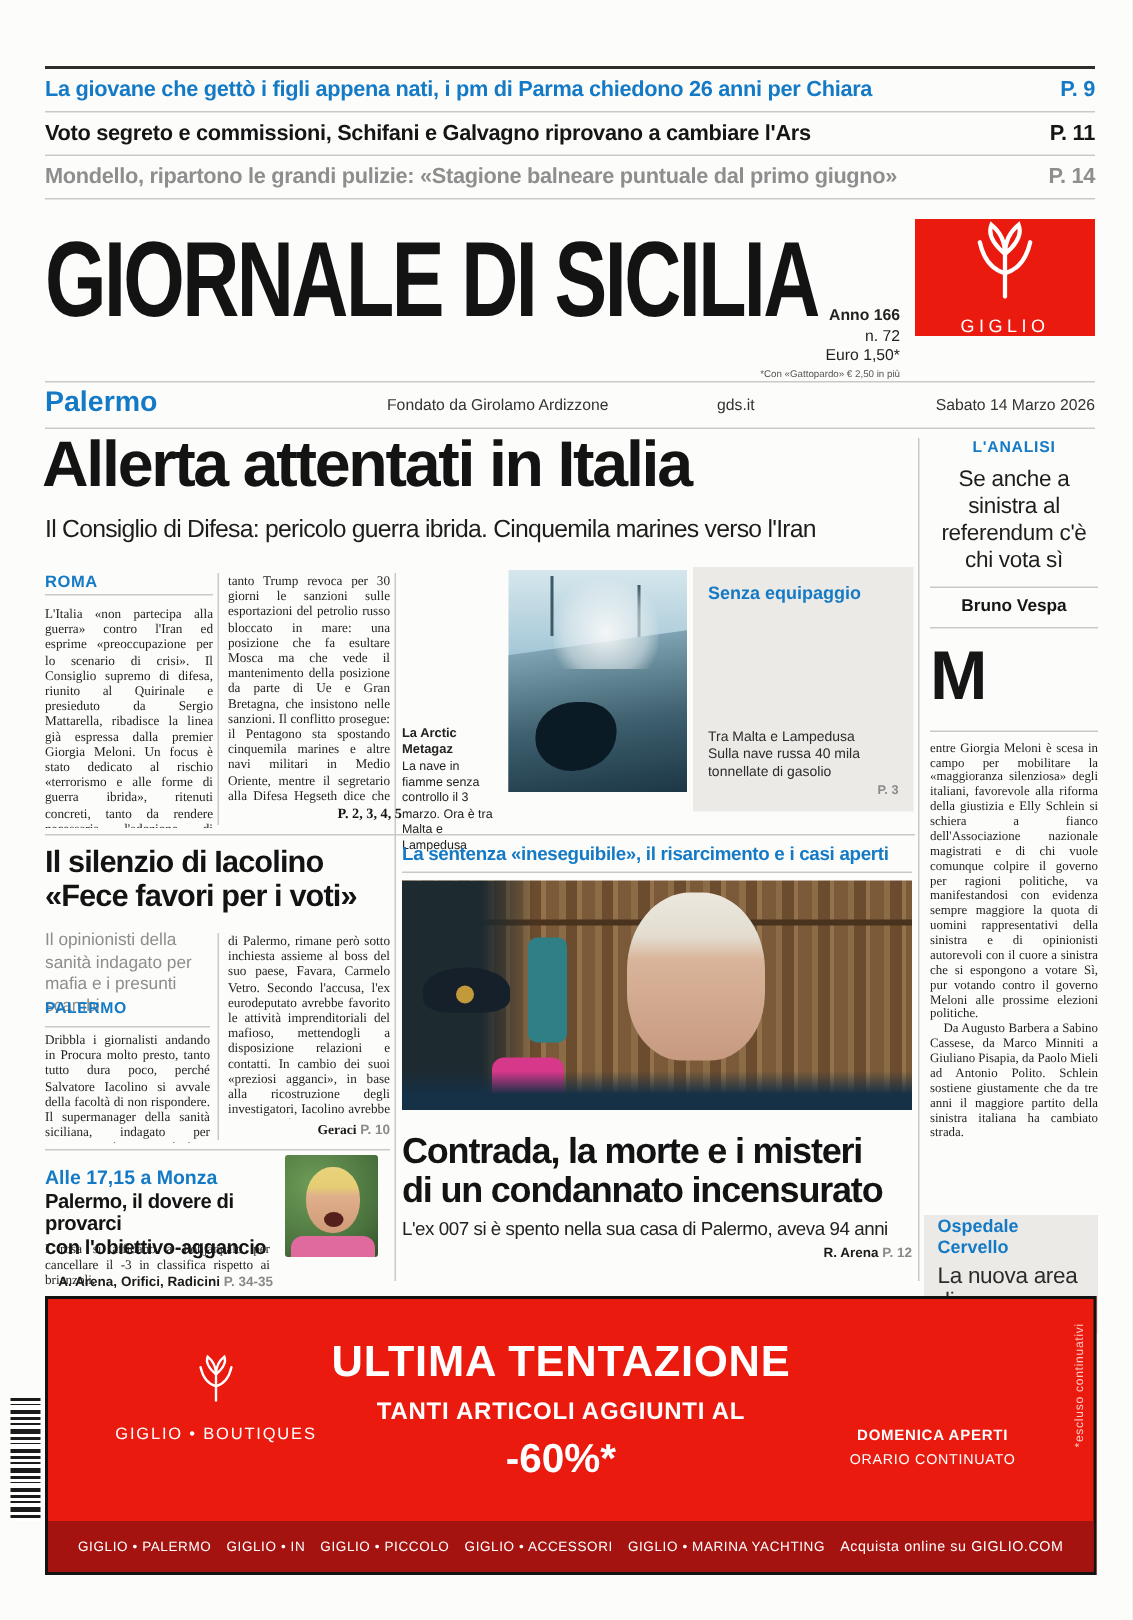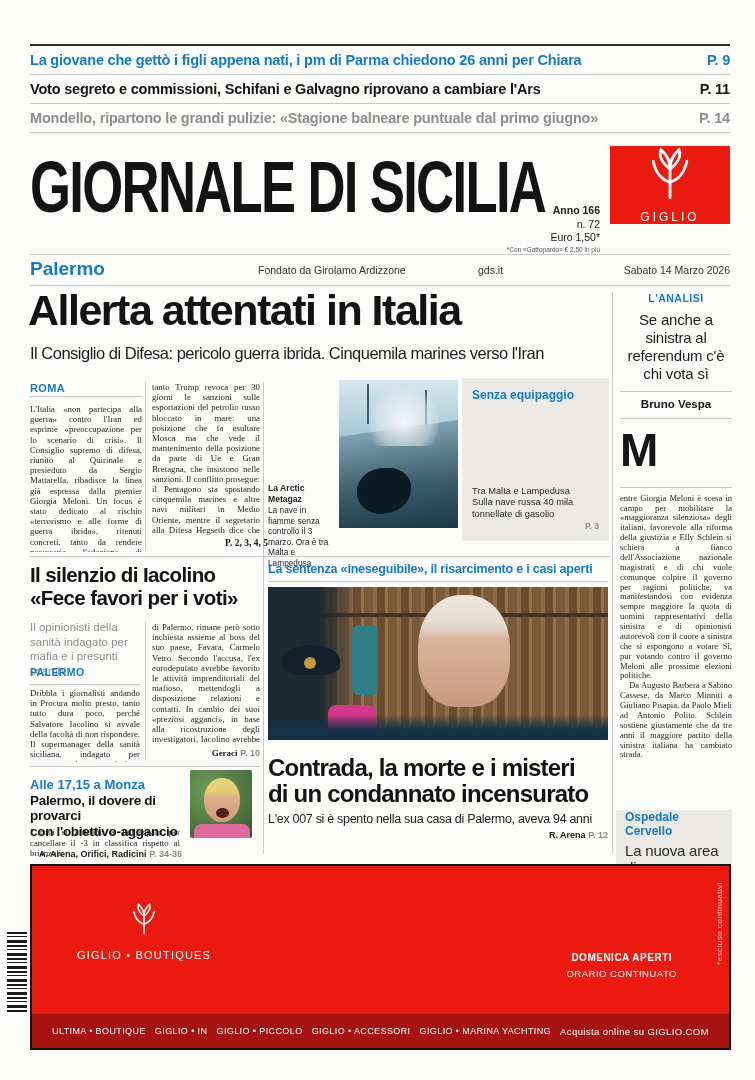--- a/index.html
+++ b/index.html
@@ -316,27 +316,32 @@
         <g stroke="#ffffff" fill="none" stroke-width="2" stroke-linecap="round">
           <path d="M24 40 V18"></path>
           <path d="M24 18 C18 13 15 8 17 3 C22 7 24 12 24 18"></path>
           <path d="M24 18 C30 13 33 8 31 3 C26 7 24 12 24 18"></path>
           <path d="M11 12 C13 21 17 26 24 28"></path>
           <path d="M37 12 C35 21 31 26 24 28"></path>
         </g>
       </svg>
       <div class="ad-brand">GIGLIO • BOUTIQUES</div>
     </div>
+    <div class="ad-center">
+      <div class="ad-title">ULTIMA TENTAZIONE</div>
+      <div class="ad-sub">TANTI ARTICOLI AGGIUNTI AL</div>
+      <div class="ad-disc">-60%*</div>
+    </div>
     <div class="ad-right">
       <div class="ad-r1">DOMENICA APERTI</div>
       <div class="ad-r2">ORARIO CONTINUATO</div>
     </div>
     <div class="ad-vert">*escluso continuativi</div>
     <div class="ad-strip">
-      <span>ULTIMA • BOUTIQUE</span>
+      <span>GIGLIO • PALERMO</span>
       <span>GIGLIO • IN</span>
       <span>GIGLIO • PICCOLO</span>
       <span>GIGLIO • ACCESSORI</span>
       <span>GIGLIO • MARINA YACHTING</span>
       <span class="ad-cta">Acquista online su GIGLIO.COM</span>
     </div>
   </div>
 
   <div class="barcode"></div>
 

